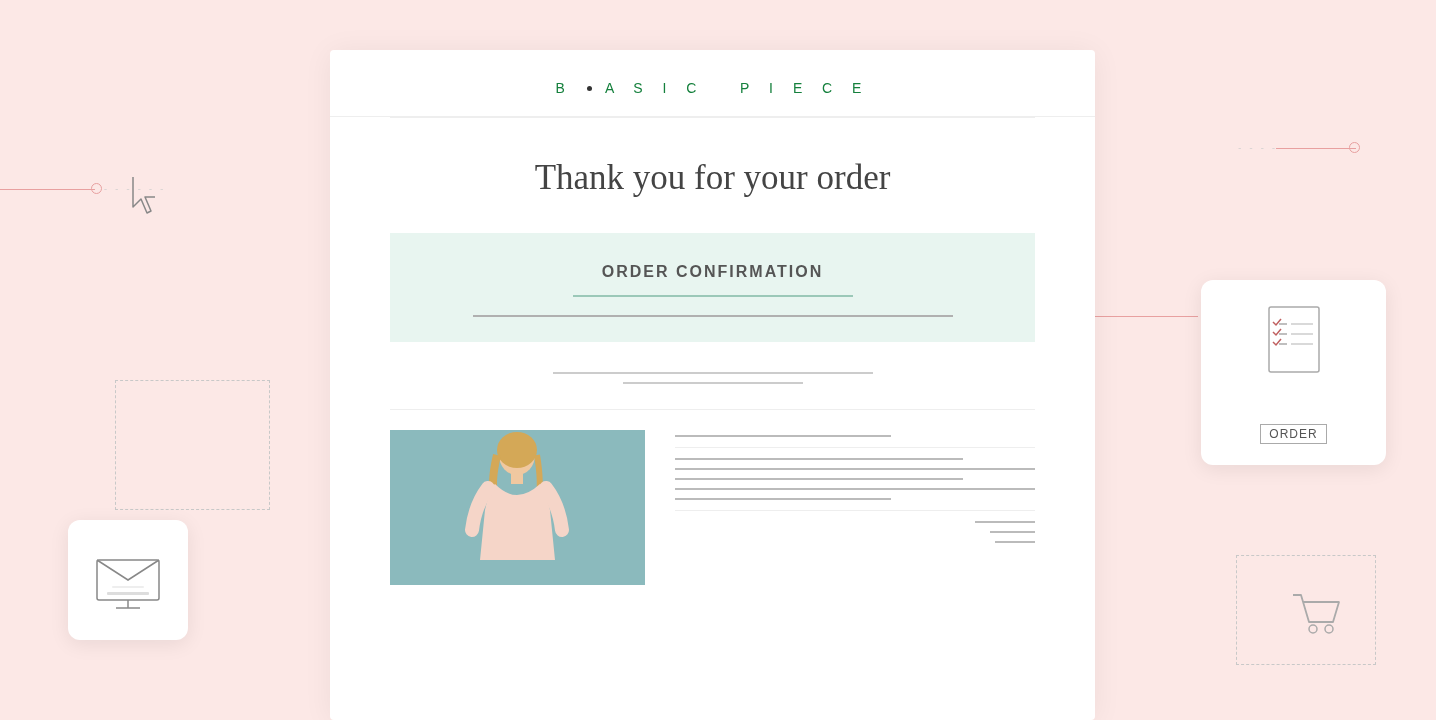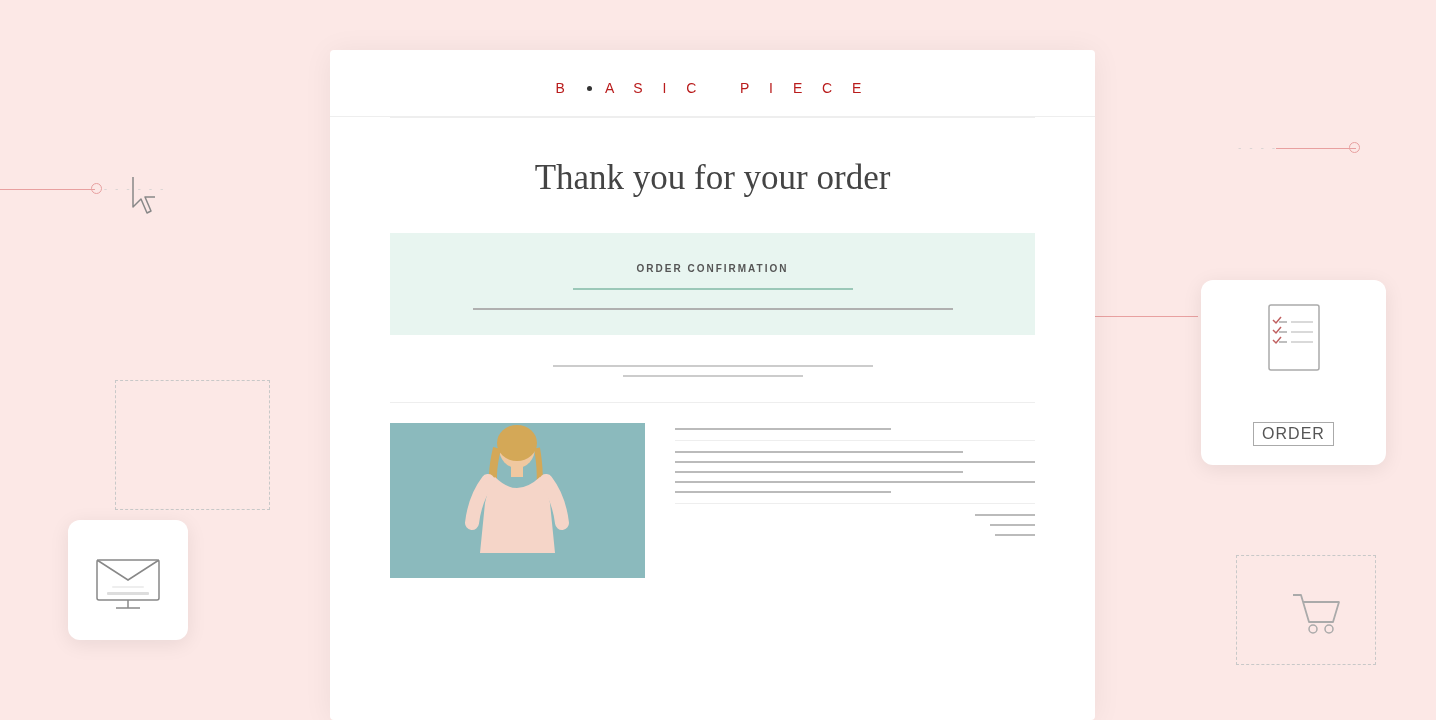--- a/index.html
+++ b/index.html
@@ -74,21 +74,21 @@
     .main-card-header {
       padding: 30px 60px 20px;
       text-align: center;
       border-bottom: 1px solid #eee;
     }
 
     .brand-name {
       font-family: 'Arial', sans-serif;
       font-size: 14px;
       letter-spacing: 8px;
-      color: #b91c1c;
+      color: #15803d;
       font-weight: 400;
       text-transform: uppercase;
     }
 
     .brand-dot {
       display: inline-block;
       width: 5px;
       height: 5px;
       background: #333;
       border-radius: 50%;
@@ -113,21 +113,21 @@
 
     .confirmation-box {
       background: #e8f5f0;
       padding: 30px 40px 25px;
       text-align: center;
       margin-bottom: 30px;
     }
 
     .confirmation-label {
       font-family: 'Arial', sans-serif;
-      font-size: 10px;
+      font-size: 16px;
       font-weight: 700;
       letter-spacing: 2px;
       color: #555;
       text-transform: uppercase;
       margin-bottom: 14px;
     }
 
     .confirmation-line-1 {
       height: 2px;
       background: #9bc8b8;
@@ -193,21 +193,21 @@
       overflow: hidden;
     }
 
     
     .order-card-icon {
       margin-bottom: 10px;
     }
 
     .order-card-label {
       font-family: 'Arial', sans-serif;
-      font-size: 16px;
+      font-size: 12px;
       letter-spacing: 1px;
       color: #555;
       border: 1px solid #aaa;
       padding: 2px 8px;
       margin-top: 28px;
     }
   </style>
 </head>
 <body>
 

